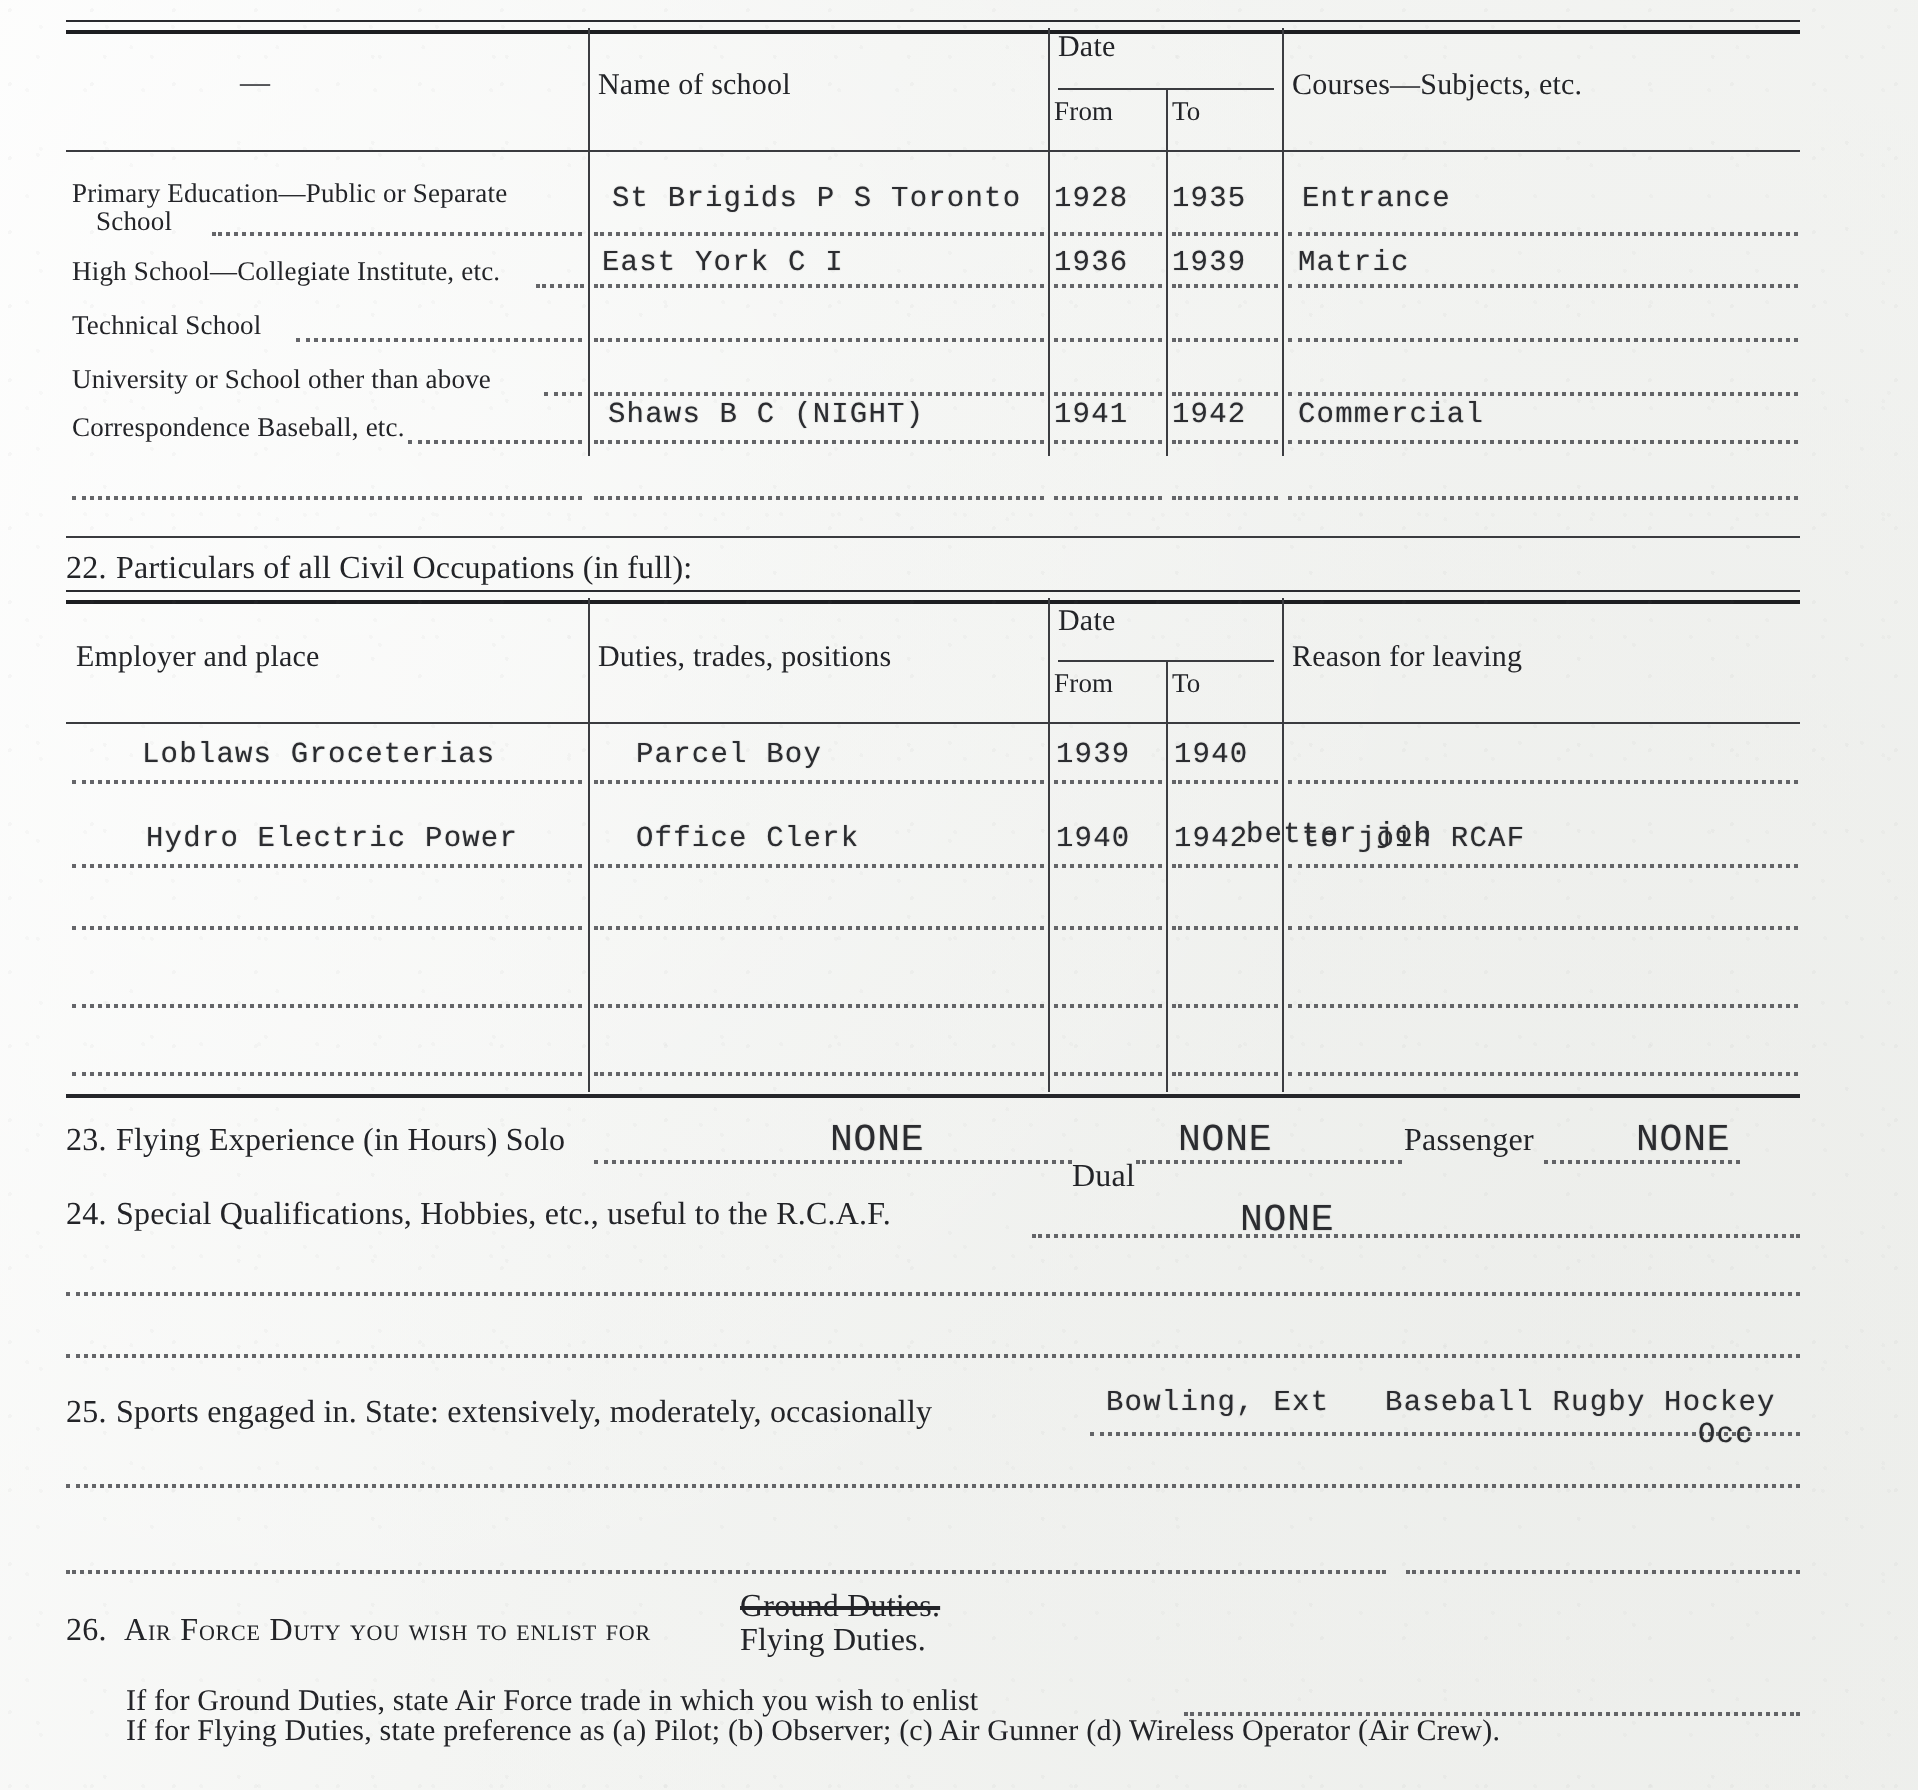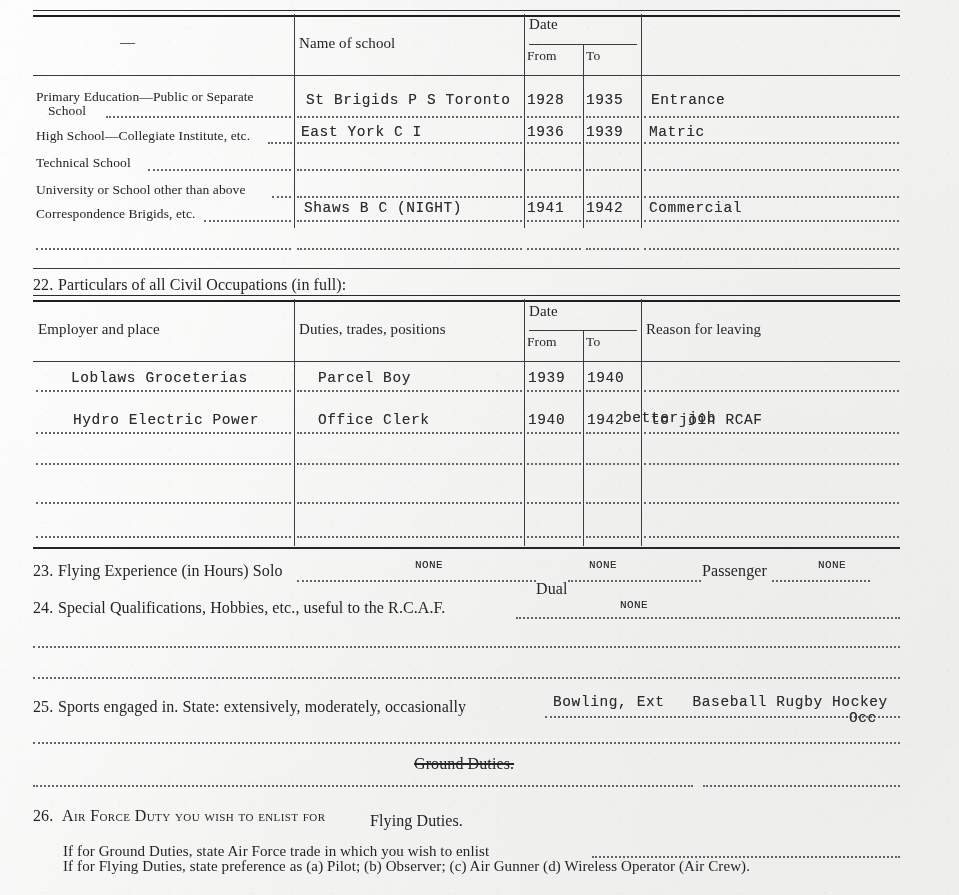--- a/index.html
+++ b/index.html
@@ -83,21 +83,21 @@
   
   .type {
     position: absolute;
     font-family: "Liberation Mono", "DejaVu Sans Mono", monospace;
     font-size: 14.5px;
     color: #2b2c30;
     white-space: pre;
     letter-spacing: .6px;
     text-shadow: 0 0 .6px rgba(40,40,40,.45);
   }
-  .type.small { font-size: 11px; letter-spacing: .4px; }
+  .type.small { font-size: 19px; letter-spacing: .4px; }
 
   .struck { text-decoration: line-through; text-decoration-thickness: 2px; }
 
   .center { text-align: left; }
 </style>
 </head>
 <body>
 
 <div id="page">
 
@@ -110,20 +110,21 @@
 
   <div class="rule-thin" style="left:529px; top:44px; width:108px;"></div>
 
   <div class="rule-thin" style="left:33px; top:75px; width:867px;"></div>
 
   <div class="print md center" style="left:120px; top:34px; width:140px; letter-spacing:0;">—</div>
   <div class="print md center" style="left:299px; top:35px; width:220px;">Name of school</div>
   <div class="print md center" style="left:529px; top:16px; width:108px;">Date</div>
   <div class="print sm center" style="left:527px; top:48px; width:54px;">From</div>
   <div class="print sm center" style="left:586px; top:48px; width:52px;">To</div>
+  <div class="print md center" style="left:646px; top:35px; width:250px;">Courses—Subjects, etc.</div>
 
   <div class="print sm" style="left:36px; top:89px;">Primary Education—Public or Separate</div>
   <div class="print sm" style="left:48px; top:103px;">School</div>
   <div class="dotted" style="left:106px; top:116px; width:185px;"></div>
   <div class="dotted" style="left:297px; top:116px; width:225px;"></div>
   <div class="dotted" style="left:527px; top:116px; width:54px;"></div>
   <div class="dotted" style="left:586px; top:116px; width:53px;"></div>
   <div class="dotted" style="left:644px; top:116px; width:255px;"></div>
   <div class="type" style="left:306px; top:92px;">St Brigids P S Toronto</div>
   <div class="type" style="left:527px; top:92px;">1928</div>
@@ -148,21 +149,21 @@
   <div class="dotted" style="left:586px; top:169px; width:53px;"></div>
   <div class="dotted" style="left:644px; top:169px; width:255px;"></div>
 
   <div class="print sm" style="left:36px; top:182px;">University or School other than above</div>
   <div class="dotted" style="left:272px; top:196px; width:19px;"></div>
   <div class="dotted" style="left:297px; top:196px; width:225px;"></div>
   <div class="dotted" style="left:527px; top:196px; width:54px;"></div>
   <div class="dotted" style="left:586px; top:196px; width:53px;"></div>
   <div class="dotted" style="left:644px; top:196px; width:255px;"></div>
 
-  <div class="print sm" style="left:36px; top:206px;">Correspondence Brigids, etc.</div>
+  <div class="print sm" style="left:36px; top:206px;">Correspondence Baseball, etc.</div>
   <div class="dotted" style="left:204px; top:220px; width:87px;"></div>
   <div class="dotted" style="left:297px; top:220px; width:225px;"></div>
   <div class="dotted" style="left:527px; top:220px; width:54px;"></div>
   <div class="dotted" style="left:586px; top:220px; width:53px;"></div>
   <div class="dotted" style="left:644px; top:220px; width:255px;"></div>
   <div class="type" style="left:304px; top:200px;">Shaws B C (NIGHT)</div>
   <div class="type" style="left:527px; top:200px;">1941</div>
   <div class="type" style="left:586px; top:200px;">1942</div>
   <div class="type" style="left:649px; top:200px;">Commercial</div>
 
@@ -263,21 +264,21 @@
   <div class="dotted" style="left:545px; top:716px; width:355px;"></div>
   <div class="type" style="left:553px; top:694px;">Bowling, Ext   Baseball Rugby Hockey</div>
   <div class="type" style="left:849px; top:710px;">Occ</div>
 
   <div class="dotted" style="left:33px; top:742px; width:867px;"></div>
   <div class="dotted" style="left:33px; top:785px; width:660px;"></div>
   <div class="dotted" style="left:703px; top:785px; width:197px;"></div>
 
   <div class="print lg" style="left:33px; top:807px;">26.</div>
   <div class="print lg smallcaps" style="left:62px; top:807px;">Air Force Duty you wish to enlist for</div>
-  <div class="print lg struck" style="left:370px; top:755px;margin-left:44px;">Ground Duties.</div>
+  <div class="print lg struck" style="left:370px; top:795px;">Ground Duties.</div>
   <div class="print lg" style="left:370px; top:812px;">Flying Duties.</div>
 
   <div class="print md" style="left:63px; top:843px;">If for Ground Duties, state Air Force trade in which you wish to enlist</div>
   <div class="dotted" style="left:592px; top:856px; width:308px;"></div>
   <div class="print md" style="left:63px; top:858px;">If for Flying Duties, state preference as (a)  Pilot;  (b) Observer;  (c) Air Gunner (d) Wireless Operator (Air Crew).</div>
 
   <div id="grain"></div>
 </div>
 
 </body></html>

